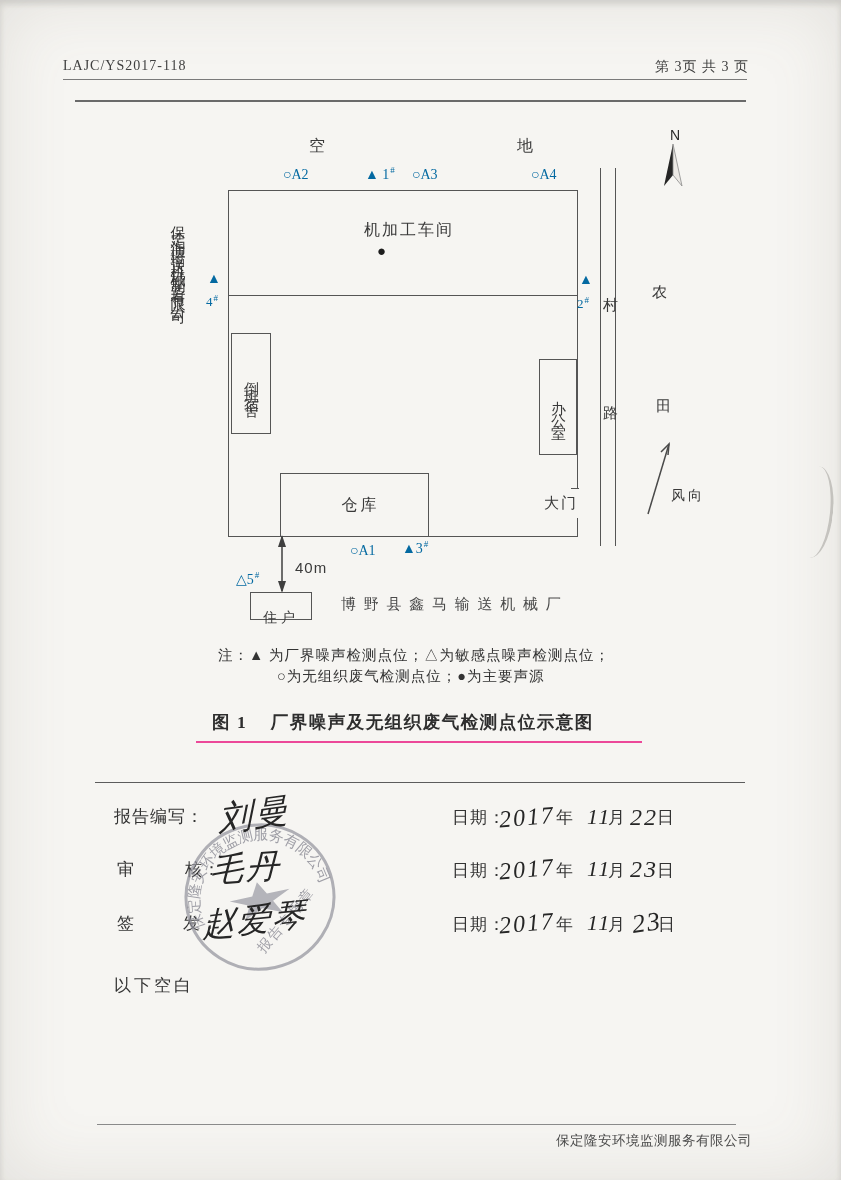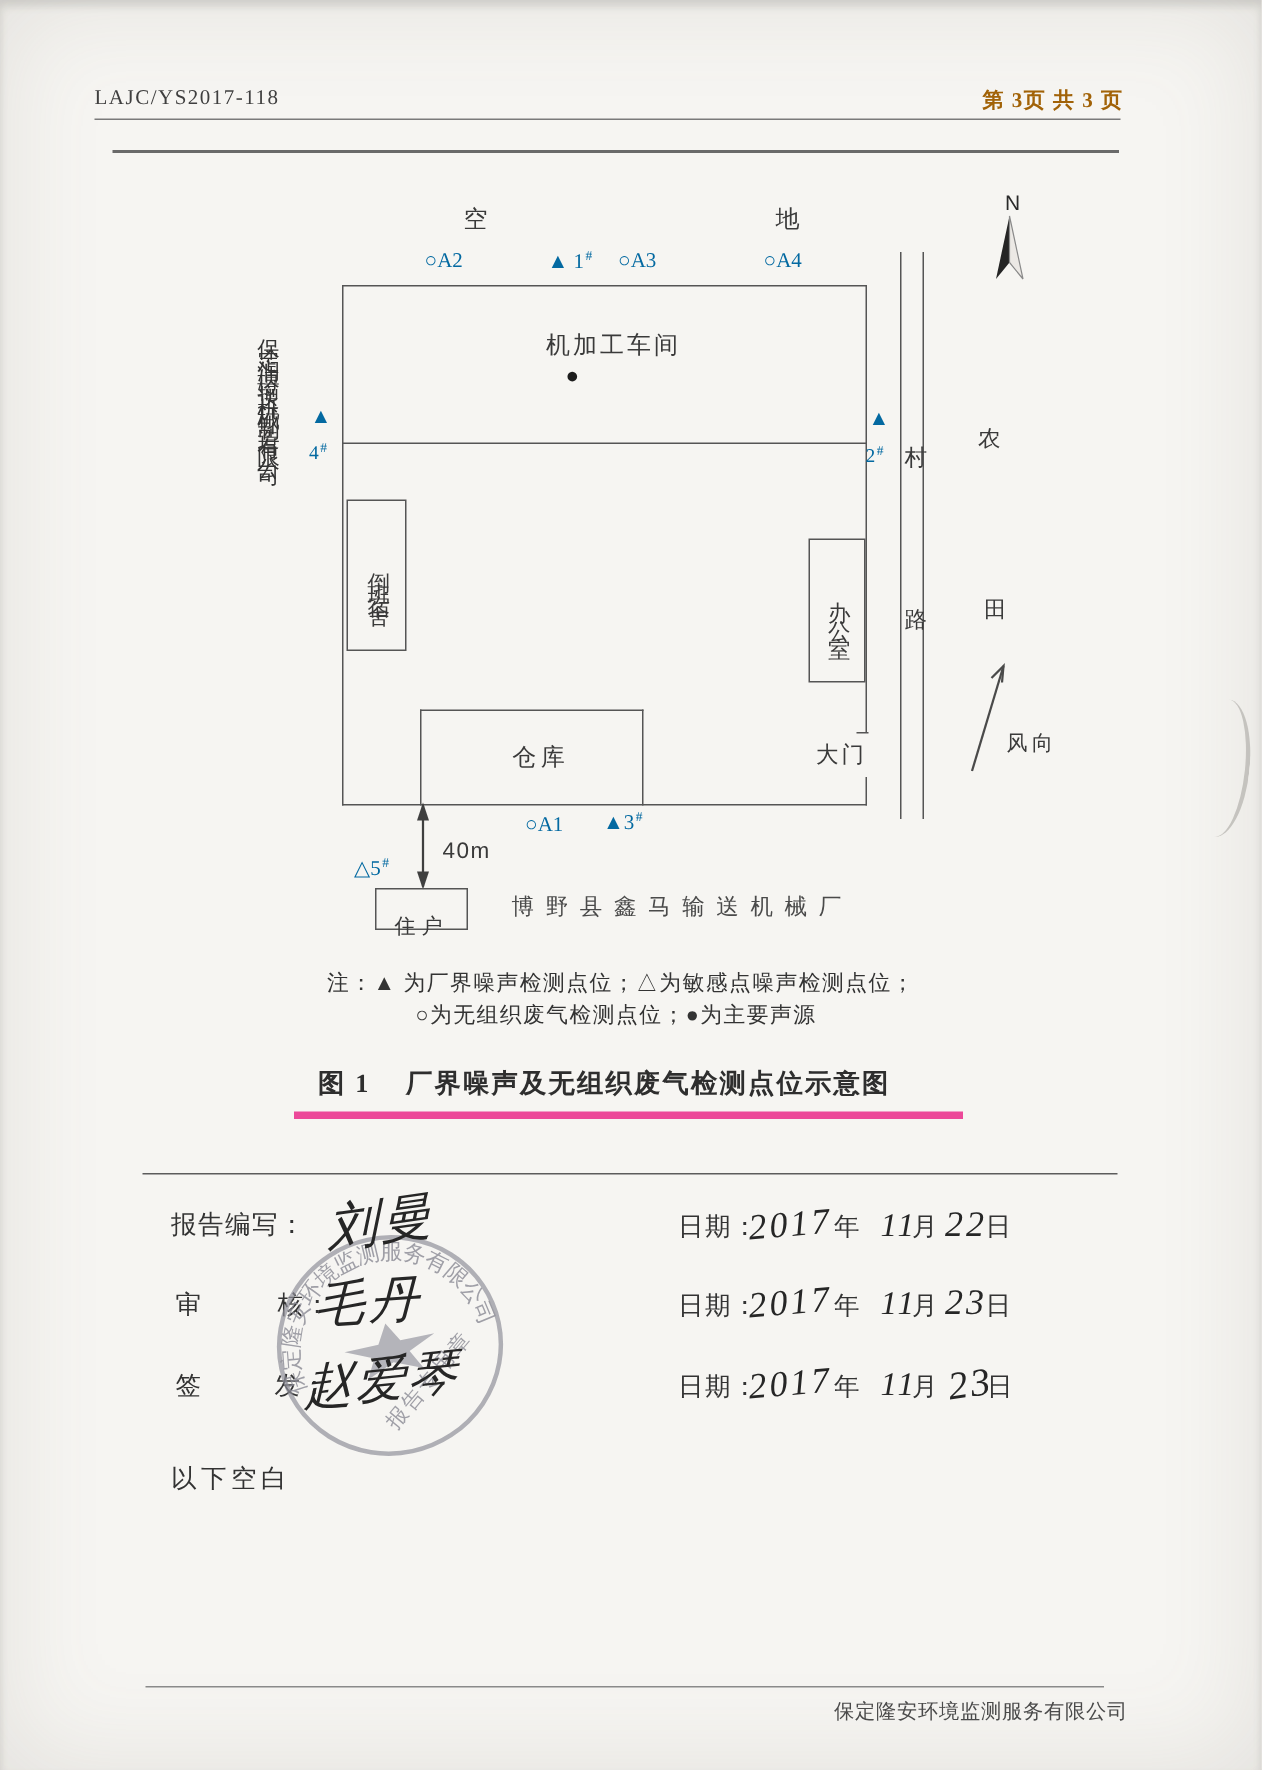--- a/index.html
+++ b/index.html
@@ -19,30 +19,30 @@
   .box{position:absolute;border:1.5px solid #555;display:flex;align-items:center;justify-content:center;background:transparent;}
   .marker{position:absolute;white-space:nowrap;font-size:14px;color:#0369a1;}
   .marker .sym{font-size:14px;}
   .hash{font-size:9px;vertical-align:super;margin-left:1px;}
   .hw{position:absolute;color:#262626;font-style:italic;font-weight:500;white-space:nowrap;z-index:6;}
   .hwnum{font-size:24px;letter-spacing:2px;}
   .sig-label{position:absolute;font-size:17px;color:#333;letter-spacing:1px;white-space:pre;}
   .note{position:absolute;font-size:14.5px;color:#333;letter-spacing:1px;white-space:nowrap;}
   .stamp-wrap{position:absolute;left:180px;top:817px;width:160px;height:160px;transform:rotate(-12deg);z-index:4;opacity:.85;}
   .artifact-arc{position:absolute;left:796px;top:466px;width:34px;height:92px;border-right:3px solid #a3a19c;border-radius:50%;opacity:.55;transform:rotate(6deg);}
-  .caption-wrap{position:absolute;left:196px;top:710px;width:446px;border-bottom:5px solid #ec4899;padding-bottom:7px;}
+  .caption-wrap{position:absolute;left:196px;top:710px;width:446px;border-bottom:2px solid #ec4899;padding-bottom:7px;}
   .caption-text{font-size:17.5px;font-weight:bold;color:#2e2e2e;white-space:pre;letter-spacing:1.5px;padding-left:16px;}
 </style>
 </head>
 <body>
 
 <div class="page">
 
   <div class="abs serif" style="left:63px;top:58px;font-size:14px;letter-spacing:1px;color:#3f3f3f;">LAJC/YS2017-118</div>
-  <div class="abs serif" style="left:655px;top:58px;font-size:14px;color:#a16207;letter-spacing:1px;font-weight:bold;">第 3页 共 3 页</div>
+  <div class="abs serif" style="left:655px;top:58px;font-size:14px;color:#404040;letter-spacing:1px;">第 3页 共 3 页</div>
   <div class="rule" style="left:63px;top:79px;width:684px;border-top-color:#7a7a7a;"></div>
   <div class="rule" style="left:75px;top:100px;width:671px;border-top-width:2px;border-top-color:#6a6a6a;"></div>
 
   <div class="lbl" style="left:309px;top:136px;font-size:16px;">空</div>
   <div class="lbl" style="left:517px;top:136px;font-size:16px;">地</div>
 
   <div class="lbl" style="left:670px;top:127px;font-size:14px;font-family:'Liberation Sans',sans-serif;color:#2a2a2a;">N</div>
   <svg class="abs" style="left:659px;top:142px;" width="28" height="48" viewBox="0 0 28 48">
     <polygon points="14,2 5,44 14,33" fill="#252525"></polygon>
     <polygon points="14,2 23,44 14,33" fill="#ece9e5" stroke="#8a8a8a" stroke-width="0.8"></polygon>
@@ -52,21 +52,21 @@
 
   <div class="marker" style="left:283px;top:167px;">
     <span class="sym">○</span><span>A2</span>
   </div>
   <div class="marker" style="left:365px;top:165px;">
     <span class="sym">▲</span> <span>1</span><span class="hash">#</span>
   </div>
   <div class="marker" style="left:412px;top:167px;">
     <span class="sym">○</span><span>A3</span>
   </div>
-  <div class="marker" style="left:509px;top:167px;font-family:Liberation Serif, serif;">
+  <div class="marker" style="left:531px;top:167px;font-family:Liberation Serif, serif;">
     <span class="sym">○</span><span>A4</span>
   </div>
 
   <div class="hline" style="left:228px;top:190px;width:350px;"></div>
   <div class="vline" style="left:228px;top:190px;height:347px;"></div>
   <div class="hline" style="left:228px;top:536px;width:350px;"></div>
   <div class="vline" style="left:577px;top:190px;height:298px;"></div>
   <div class="vline" style="left:577px;top:518px;height:19px;"></div>
   <div class="hline" style="left:571px;top:488px;width:8px;"></div>
   <div class="hline" style="left:228px;top:295px;width:350px;"></div>

